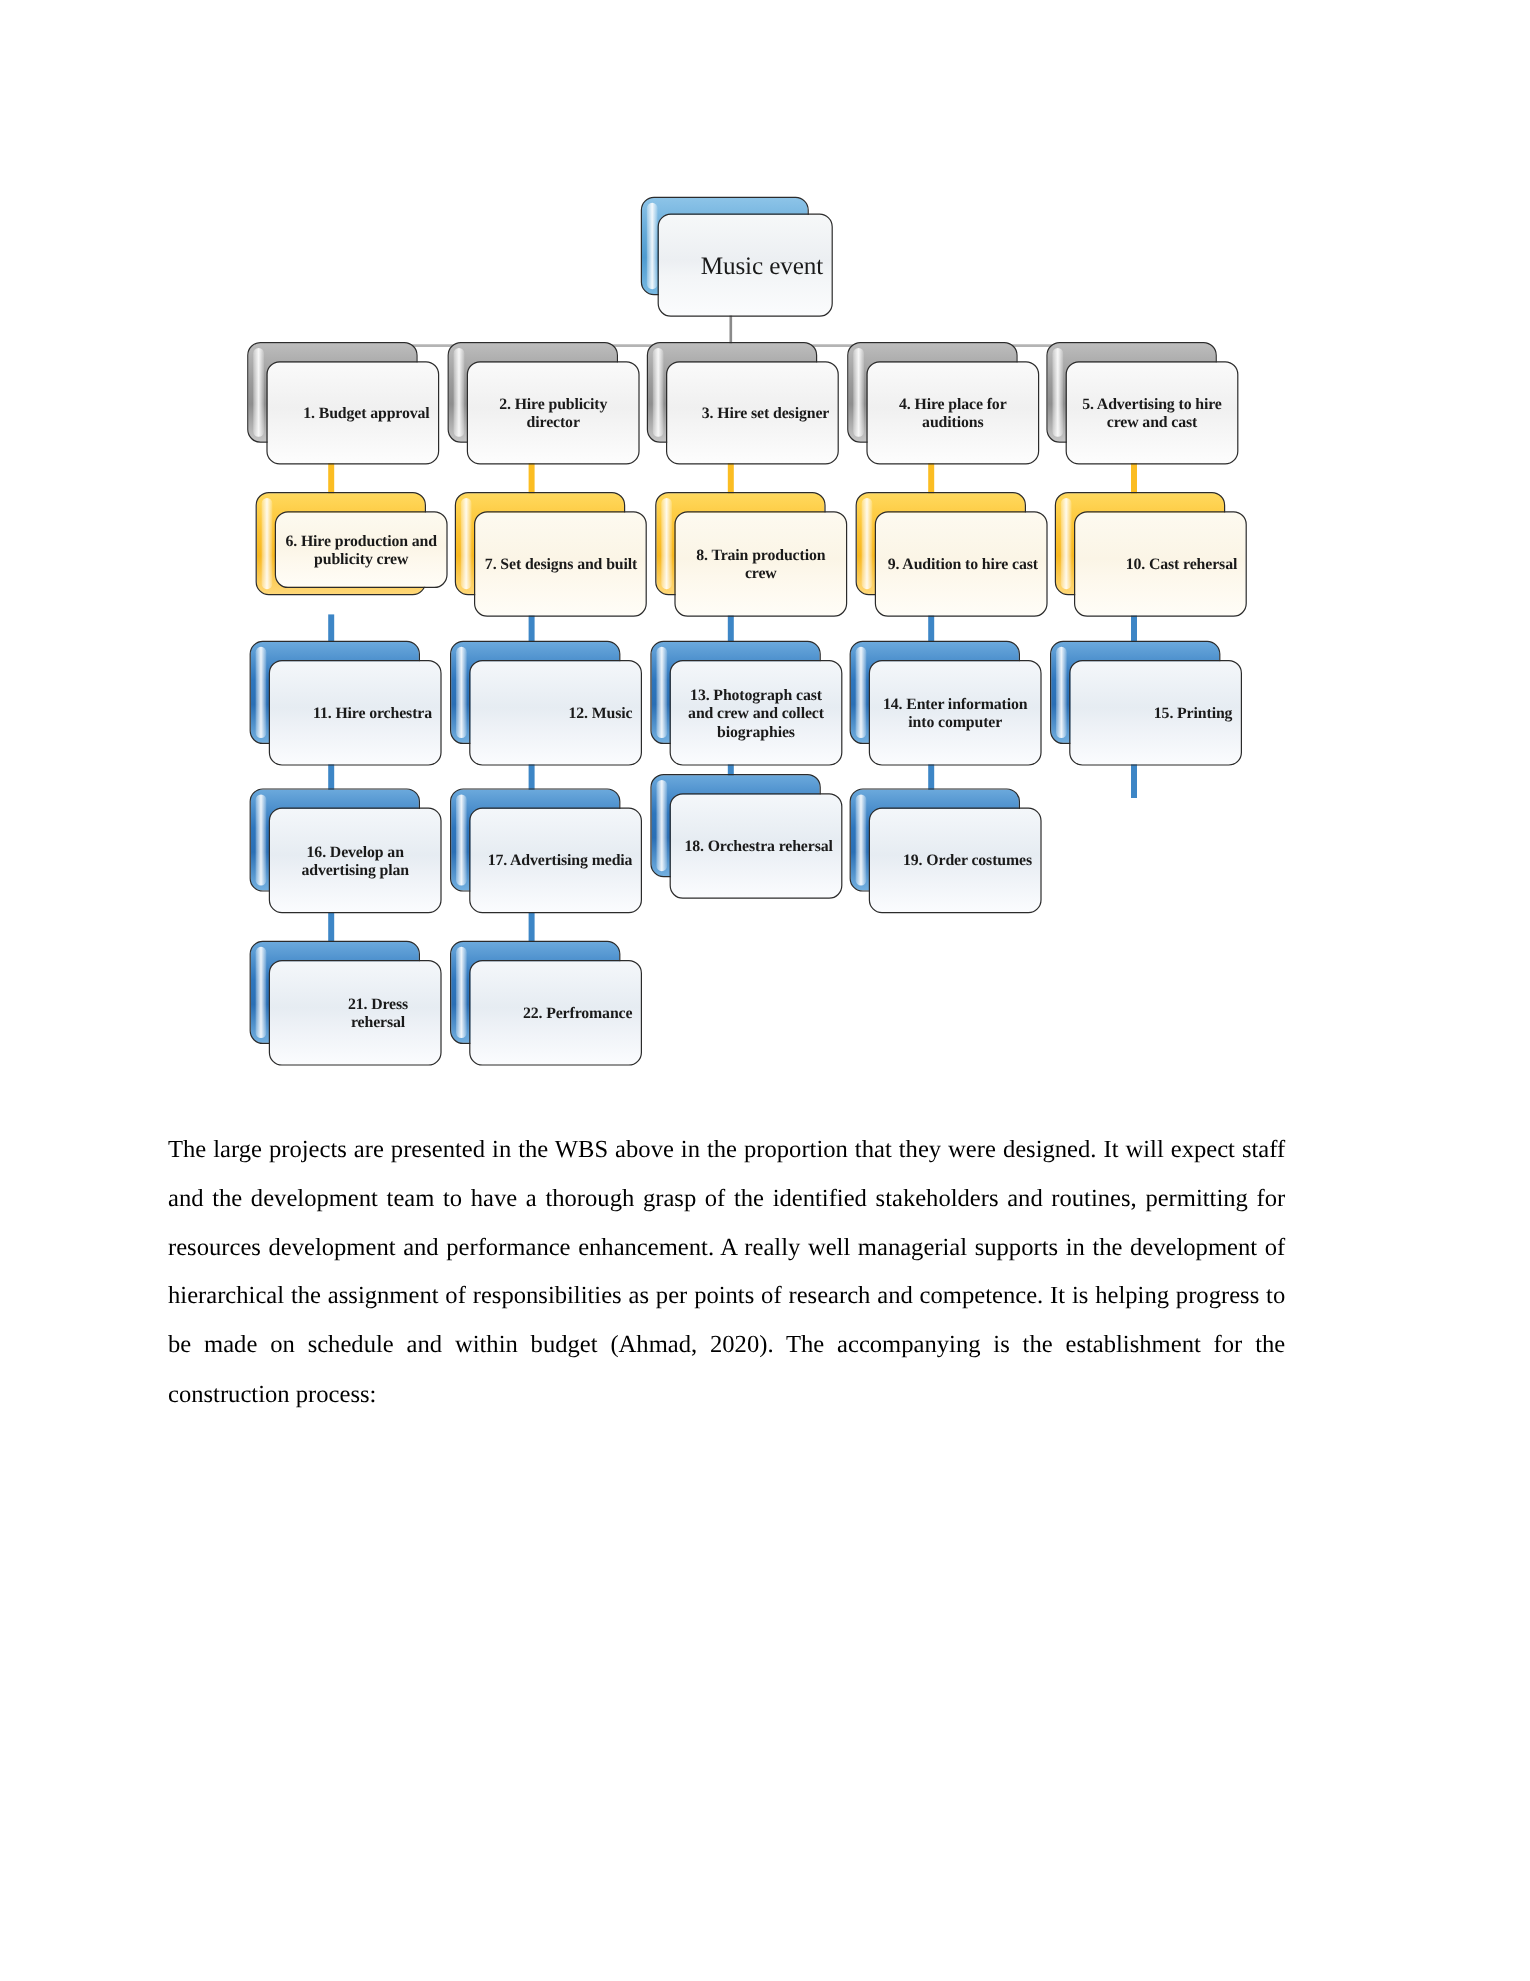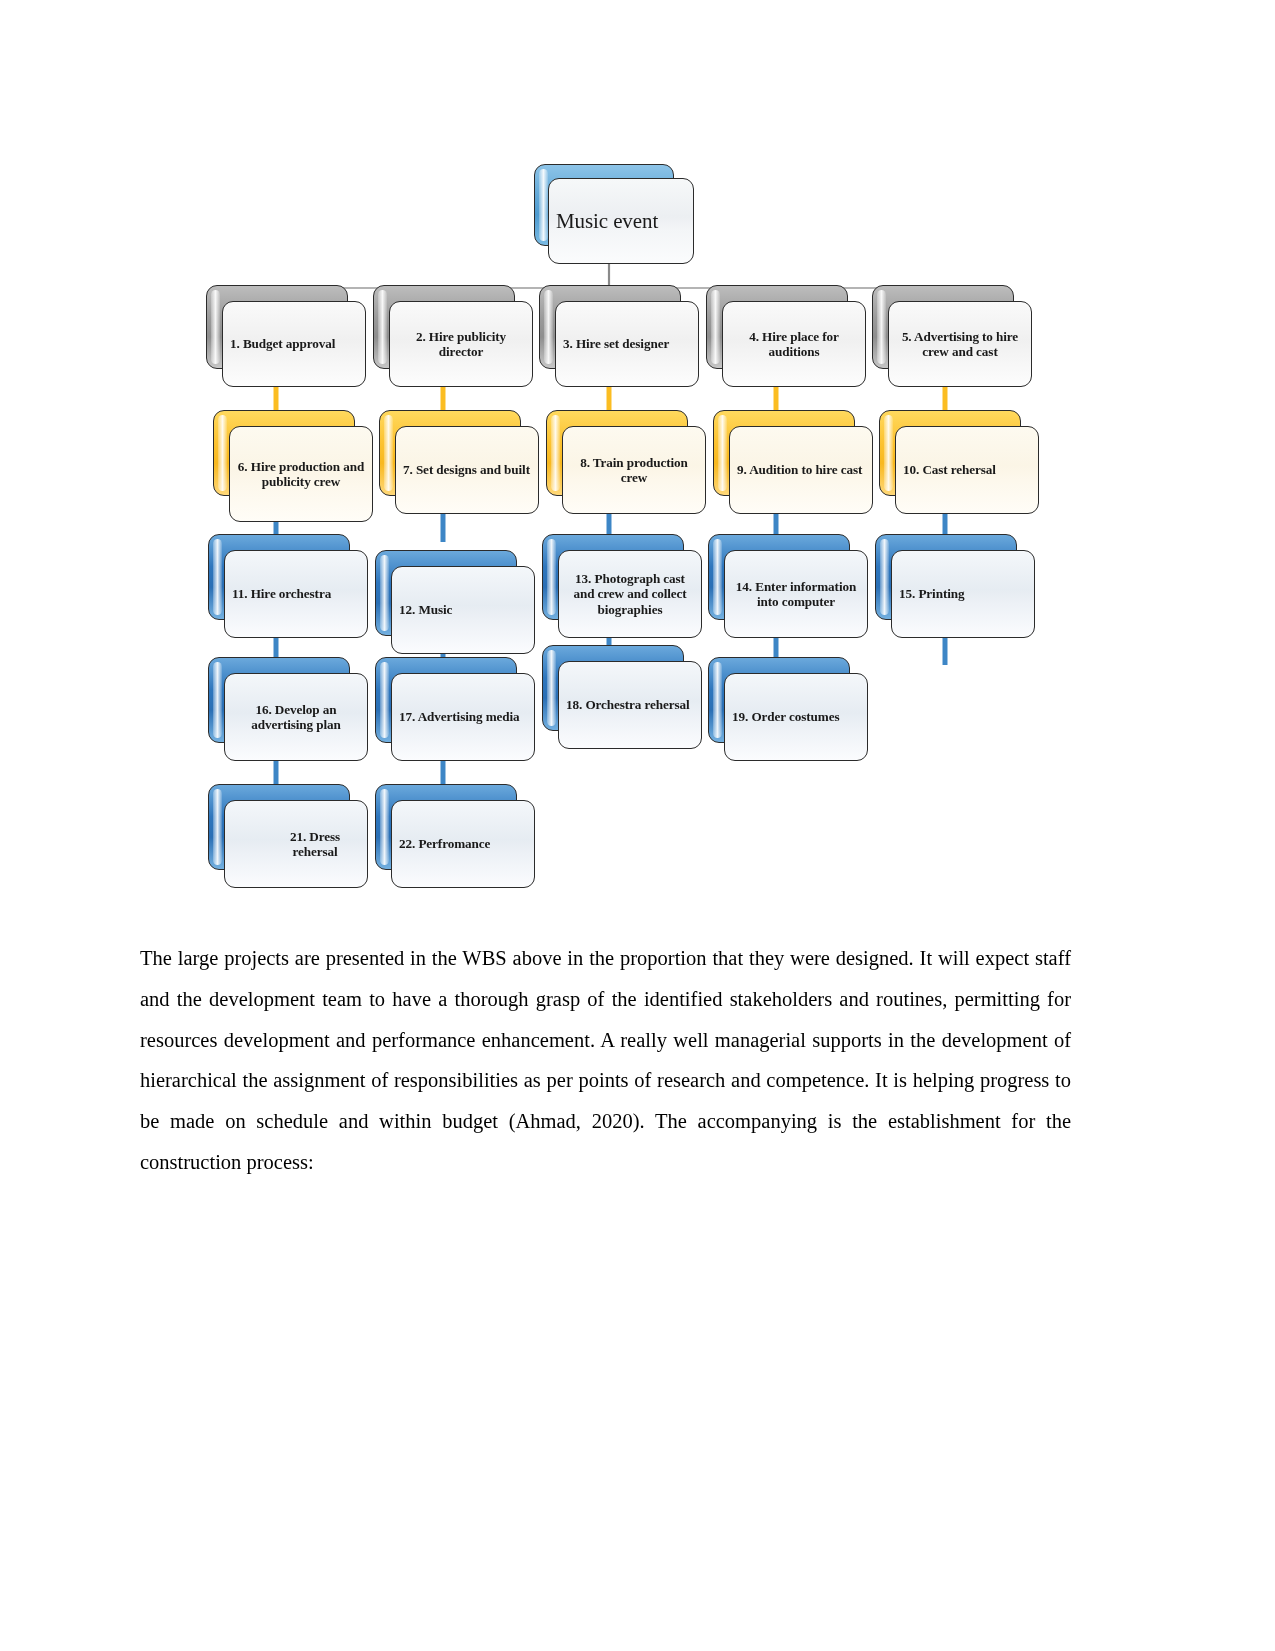--- a/index.html
+++ b/index.html
@@ -46,21 +46,21 @@
     box-sizing: border-box;
   }
 
   .node .front {
     position: absolute;
     border-radius: 11px;
     border: 1.6px solid #2b2b2b;
     box-sizing: border-box;
     display: flex;
     align-items: center;
-    justify-content: flex-start;
+    justify-content: flex-end;
     text-align: center;
     overflow: hidden;
   }
 
   .node .label {
     font-family: "Liberation Serif", "DejaVu Serif", serif;
     font-weight: bold;
     font-size: 13.2px;
     line-height: 15.5px;
     color: #1a1a1a;
@@ -210,21 +210,21 @@
 
   <div class="node lvl-gray" style="left:872px; top:285px; width:160px; height:122px;">
     <div class="back" style="width:142px; height:84px;"></div>
     <div class="front" style="left:16px; top:16px; width:144px; height:86px;">
       <span class="label">5. Advertising to hire crew and cast</span>
     </div>
   </div>
 
   <div class="node lvl-yellow" style="left:213px; top:410px; width:160px; height:104px;">
     <div class="back" style="width:142px; height:86px;"></div>
-    <div class="front" style="left:16px; top:16px; width:144px; height:96px;">
+    <div class="front" style="left:16px; top:16px; width:144px; height:64px;">
       <span class="label">6. Hire production and publicity crew</span>
     </div>
   </div>
 
   <div class="node lvl-yellow" style="left:379px; top:410px; width:160px; height:104px;">
     <div class="back" style="width:142px; height:86px;"></div>
     <div class="front" style="left:16px; top:16px; width:144px; height:88px;">
       <span class="label">7. Set designs and built</span>
     </div>
   </div>
@@ -250,21 +250,21 @@
     </div>
   </div>
 
   <div class="node lvl-blue" style="left:208px; top:534px; width:160px; height:104px;">
     <div class="back" style="width:142px; height:86px;"></div>
     <div class="front" style="left:16px; top:16px; width:144px; height:88px;">
       <span class="label">11. Hire orchestra</span>
     </div>
   </div>
 
-  <div class="node lvl-blue" style="left:375px; top:534px; width:160px; height:104px;margin-top:16px;">
+  <div class="node lvl-blue" style="left:375px; top:534px; width:160px; height:104px;">
     <div class="back" style="width:142px; height:86px;"></div>
     <div class="front" style="left:16px; top:16px; width:144px; height:88px;">
       <span class="label">12. Music</span>
     </div>
   </div>
 
   <div class="node lvl-blue" style="left:542px; top:534px; width:160px; height:104px;">
     <div class="back" style="width:142px; height:86px;"></div>
     <div class="front" style="left:16px; top:16px; width:144px; height:88px;">
       <span class="label">13. Photograph cast and crew and collect biographies</span>

